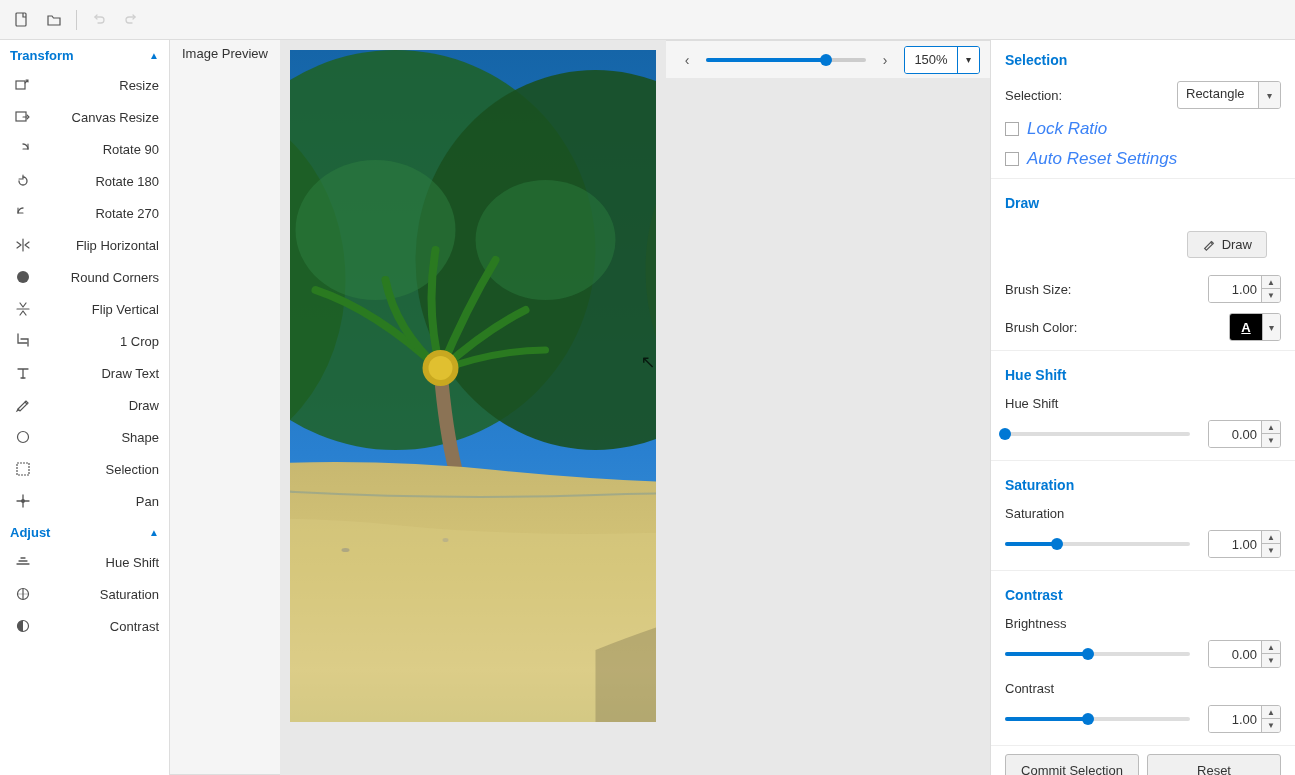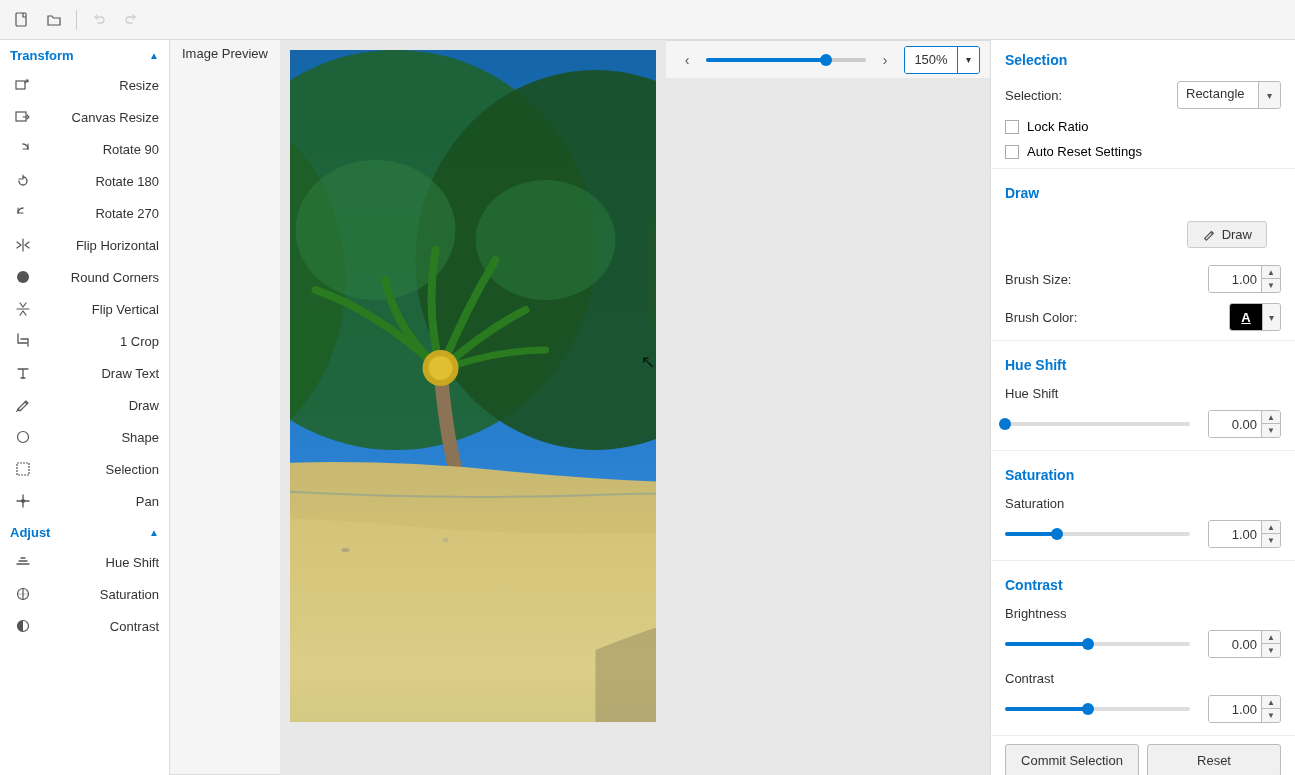--- a/index.html
+++ b/index.html
@@ -218,23 +218,24 @@
       min-width: 90px;
     }
     .panel-checkbox {
       width: 14px; height: 14px;
       border: 1px solid #aaa;
       background: #fff;
       flex-shrink: 0;
       cursor: pointer;
     }
     .panel-checkbox-label {
-      font-size: 13px;
-      color: #000000;
-      cursor: pointer;
+      font-size: 17px;
+      color: #3b82f6;
+      cursor: pointer;
+      font-style: italic;
     }
 
     
     .dropdown-wrapper {
       display: flex;
       align-items: flex-start;
       border: 1px solid #bbb;
       border-radius: 3px;
       background: #fff;
       overflow: hidden;

